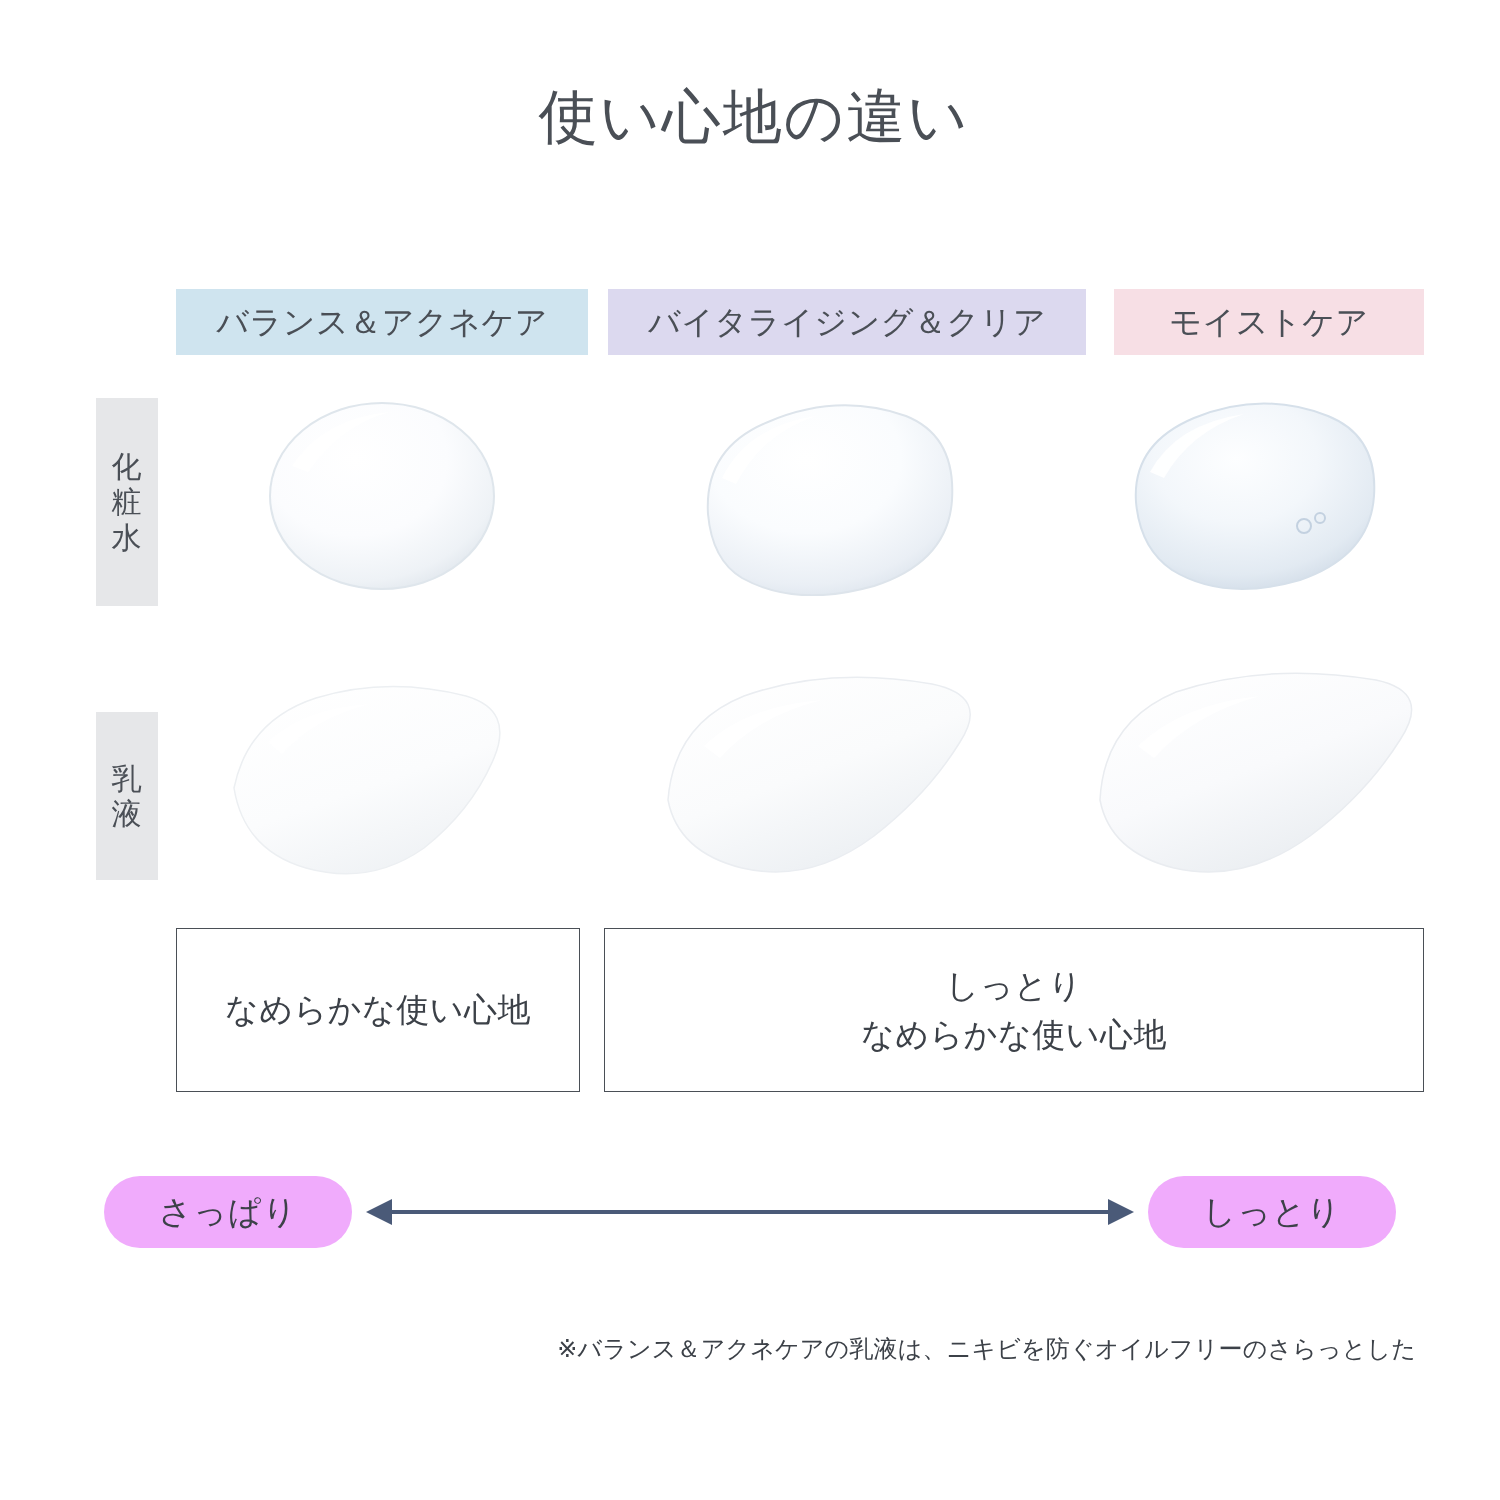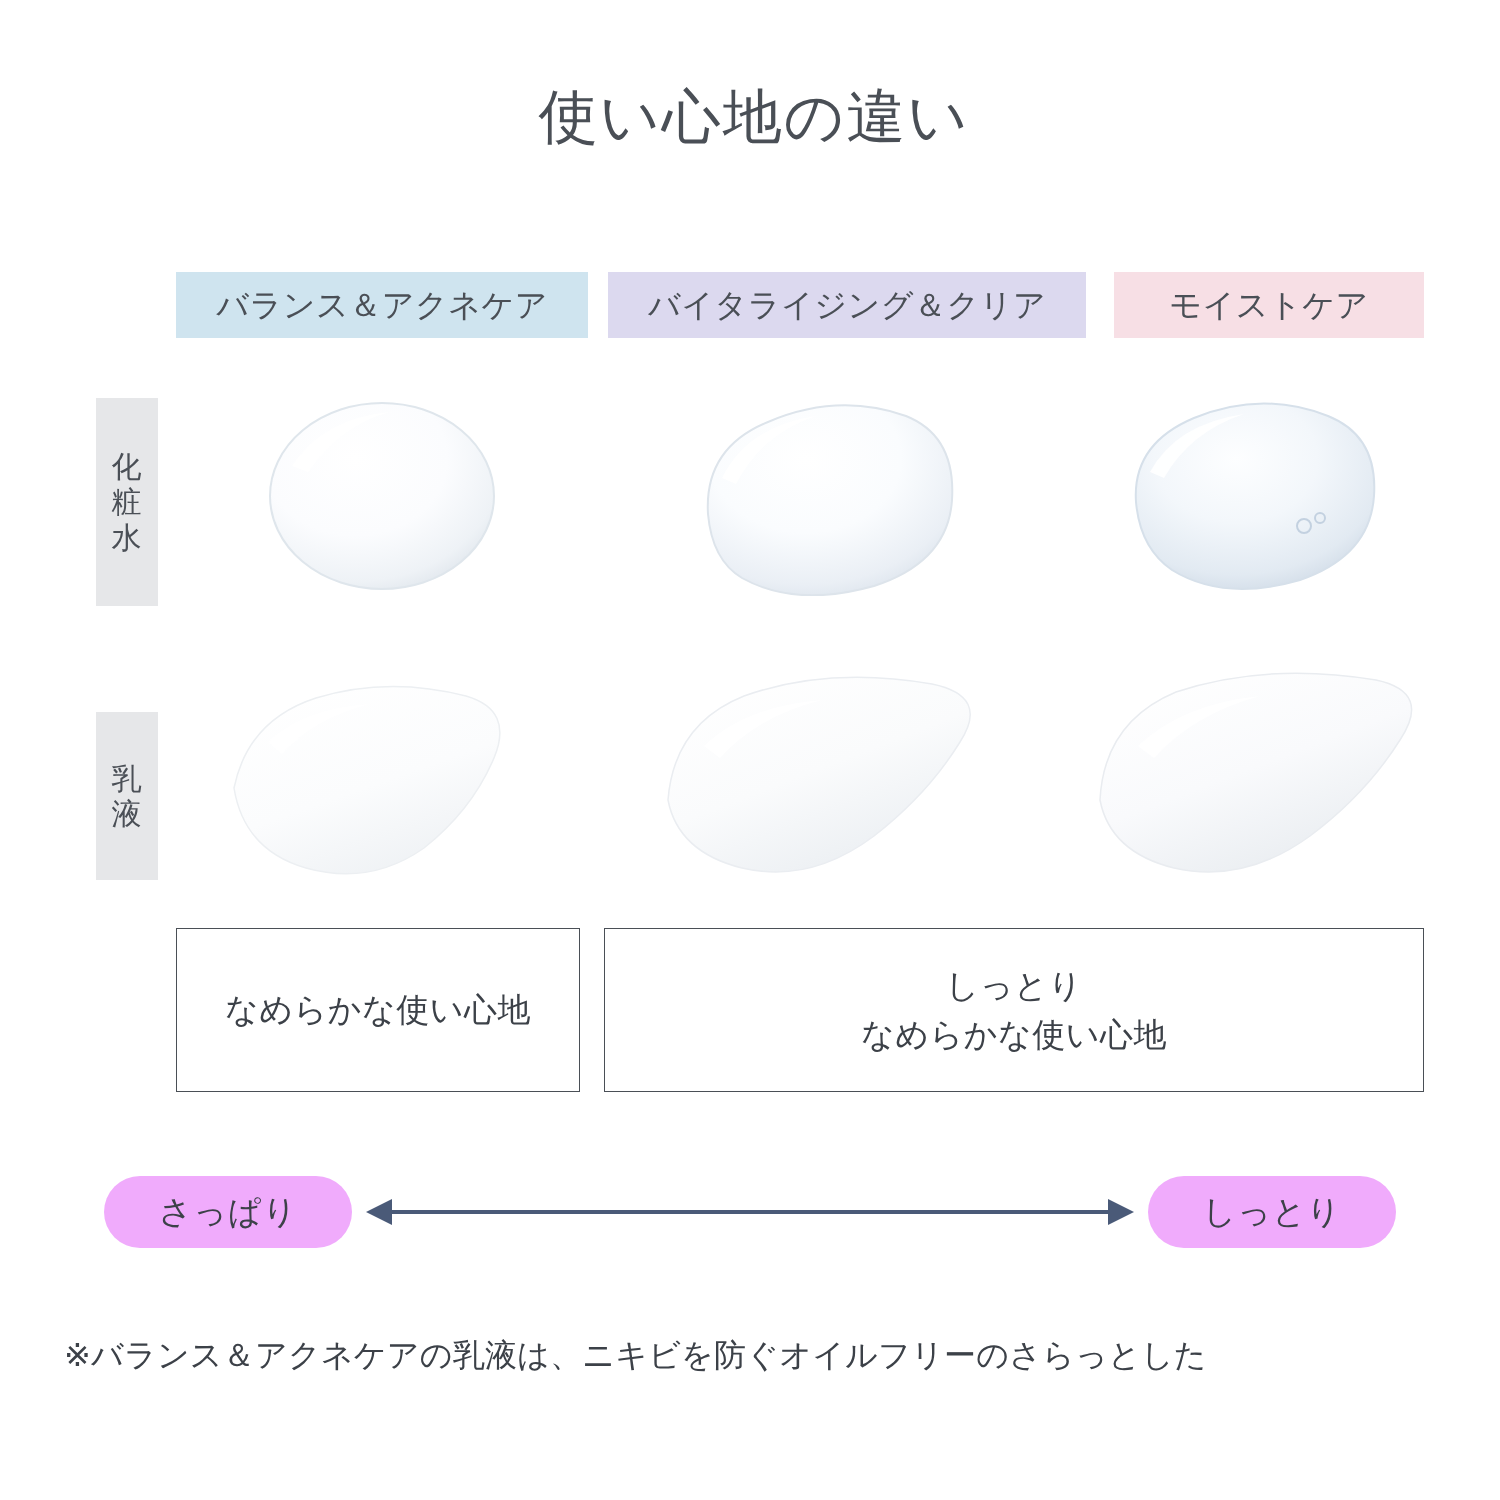--- a/index.html
+++ b/index.html
@@ -29,21 +29,21 @@
     text-align: center;
     font-size: 59px;
     letter-spacing: 2px;
     color: #4a4f56;
     font-weight: 500;
   }
 
   
   .col-headers {
     position: absolute;
-    top: 272px;
+    top: 289px;
     left: 176px;
     width: 1248px;
     height: 80px;
   }
   .col-header {
     position: absolute;
     height: 66px;
     line-height: 66px;
     text-align: center;
     font-size: 32px;
@@ -117,25 +117,25 @@
     position: absolute;
     left: 366px;
     top: 1176px;
     width: 768px;
     height: 72px;
   }
 
   
   .footnote {
     position: absolute;
-    left: 64px;
+    left: 76px;
     top: 1330px;
     width: 1340px;
-    text-align: left;
-    font-size: 32px;
+    text-align: right;
+    font-size: 24px;
     line-height: 1.62;
     color: #3c4148;
     letter-spacing: 0.2px;
   }
   .footnote div { display: block; }
 </style>
 </head>
 <body>
 
 <div class="page">

